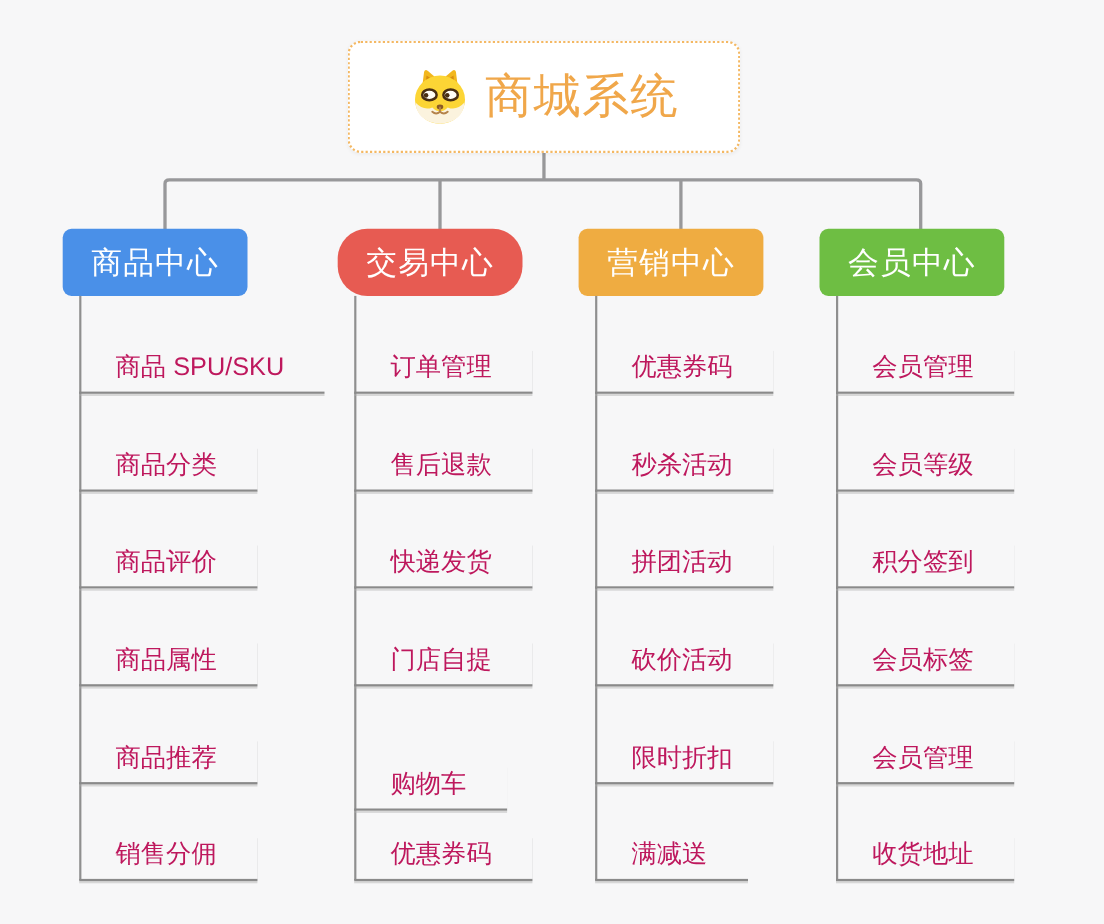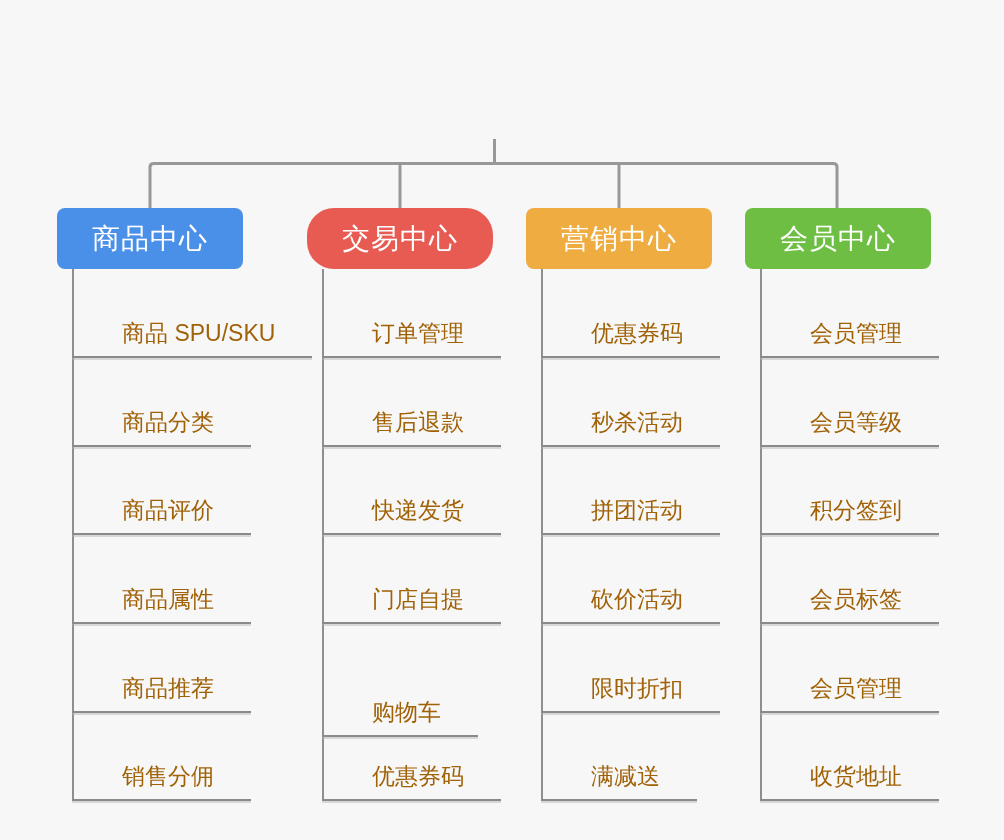--- a/index.html
+++ b/index.html
@@ -25,54 +25,71 @@
   }
   .root-title{
     font-size:43px;
     color:#f0a74a;
     letter-spacing:1px;
     white-space:nowrap;
   }
   .dog-icon{width:56px;height:54px;flex:0 0 auto;}
 
   .branch-node{
-    position:absolute;top:208px;width:186px;height:61px;
+    position:absolute;top:208px;width:168px;height:61px;
     border-radius:8px;
     display:flex;align-items:center;justify-content:center;
     color:#ffffff;font-size:28px;letter-spacing:1px;
     white-space:nowrap;
   }
 
   .rail{
     position:absolute;width:2px;background:#8f8f8f;
   }
   .leaf{
     position:absolute;
     white-space:nowrap;
-    font-size:23px;color:#a16207;
+    font-size:23px;color:#be185d;
     line-height:33px;
-    padding:0 37px 6px 50px;
+    padding:0 37px 6px 33px;
     border-bottom:2px solid #8a8a8a;
     box-shadow:0 2px 0 rgba(175,175,175,0.45);
   }
 </style>
 </head>
 <body>
 
 <div class="canvas">
 
   <svg class="connectors" width="1004" height="840">
     <g stroke="#98989a" stroke-width="3" fill="none">
       <path d="M494.5,139 L494.5,163"></path>
       <path d="M150,209 L150,167 Q150,163.5 154,163.5 L833,163.5 Q837,163.5 837,167 L837,209"></path>
       <path d="M400,163.5 L400,209"></path>
       <path d="M619,163.5 L619,209"></path>
     </g>
   </svg>
 
+  <div class="root-node">
+    <svg class="dog-icon" viewBox="0 0 64 60">
+      <path d="M13,24 L15.5,4 Q16.5,1 19.5,3.2 L31,13 Z" fill="#f2b71e"></path>
+      <path d="M51,24 L48.5,4 Q47.5,1 44.5,3.2 L33,13 Z" fill="#f2b71e"></path>
+      <path d="M17,18 L18,8 L26,13 Z" fill="#d88d10"></path>
+      <path d="M47,18 L46,8 L38,13 Z" fill="#d88d10"></path>
+      <ellipse cx="32" cy="33" rx="26" ry="25" fill="#fcd535"></ellipse>
+      <path d="M6.5,36 Q15,45 24,41 Q32,49 40,41 Q49,45 57.5,36 Q56,56 32,58 Q8,56 6.5,36 Z" fill="#fbf3de"></path>
+      <ellipse cx="21" cy="28" rx="7.5" ry="5.5" fill="#fffdf5" stroke="#4a2f12" stroke-width="2.6"></ellipse>
+      <ellipse cx="43" cy="28" rx="7.5" ry="5.5" fill="#fffdf5" stroke="#4a2f12" stroke-width="2.6"></ellipse>
+      <circle cx="17.5" cy="28.5" r="2.4" fill="#4a2f12"></circle>
+      <circle cx="39.5" cy="28.5" r="2.4" fill="#4a2f12"></circle>
+      <ellipse cx="32" cy="40.5" rx="3.4" ry="2.4" fill="#8a5a25"></ellipse>
+      <path d="M32,41 L32,45.5 M24,45.5 Q28,49 32,45.5 Q36,49 40,45.5" stroke="#b4834b" stroke-width="2" fill="none" stroke-linecap="round"></path>
+    </svg>
+    <span class="root-title">商城系统</span>
+  </div>
 
   <div id="branches">
       <div class="branch-node" style="left: 57px; background: rgb(74, 144, 232);">
         <span>商品中心</span>
       </div>
       <div class="rail" style="left: 72px; top: 269px; height: 531px;"></div>
       <div class="leaf" style="left: 72px; top: 317px;">商品 SPU/SKU</div>
       <div class="leaf" style="left: 72px; top: 406px;">商品分类</div>
       <div class="leaf" style="left: 72px; top: 494px;">商品评价</div>
       <div class="leaf" style="left: 72px; top: 583px;">商品属性</div>

